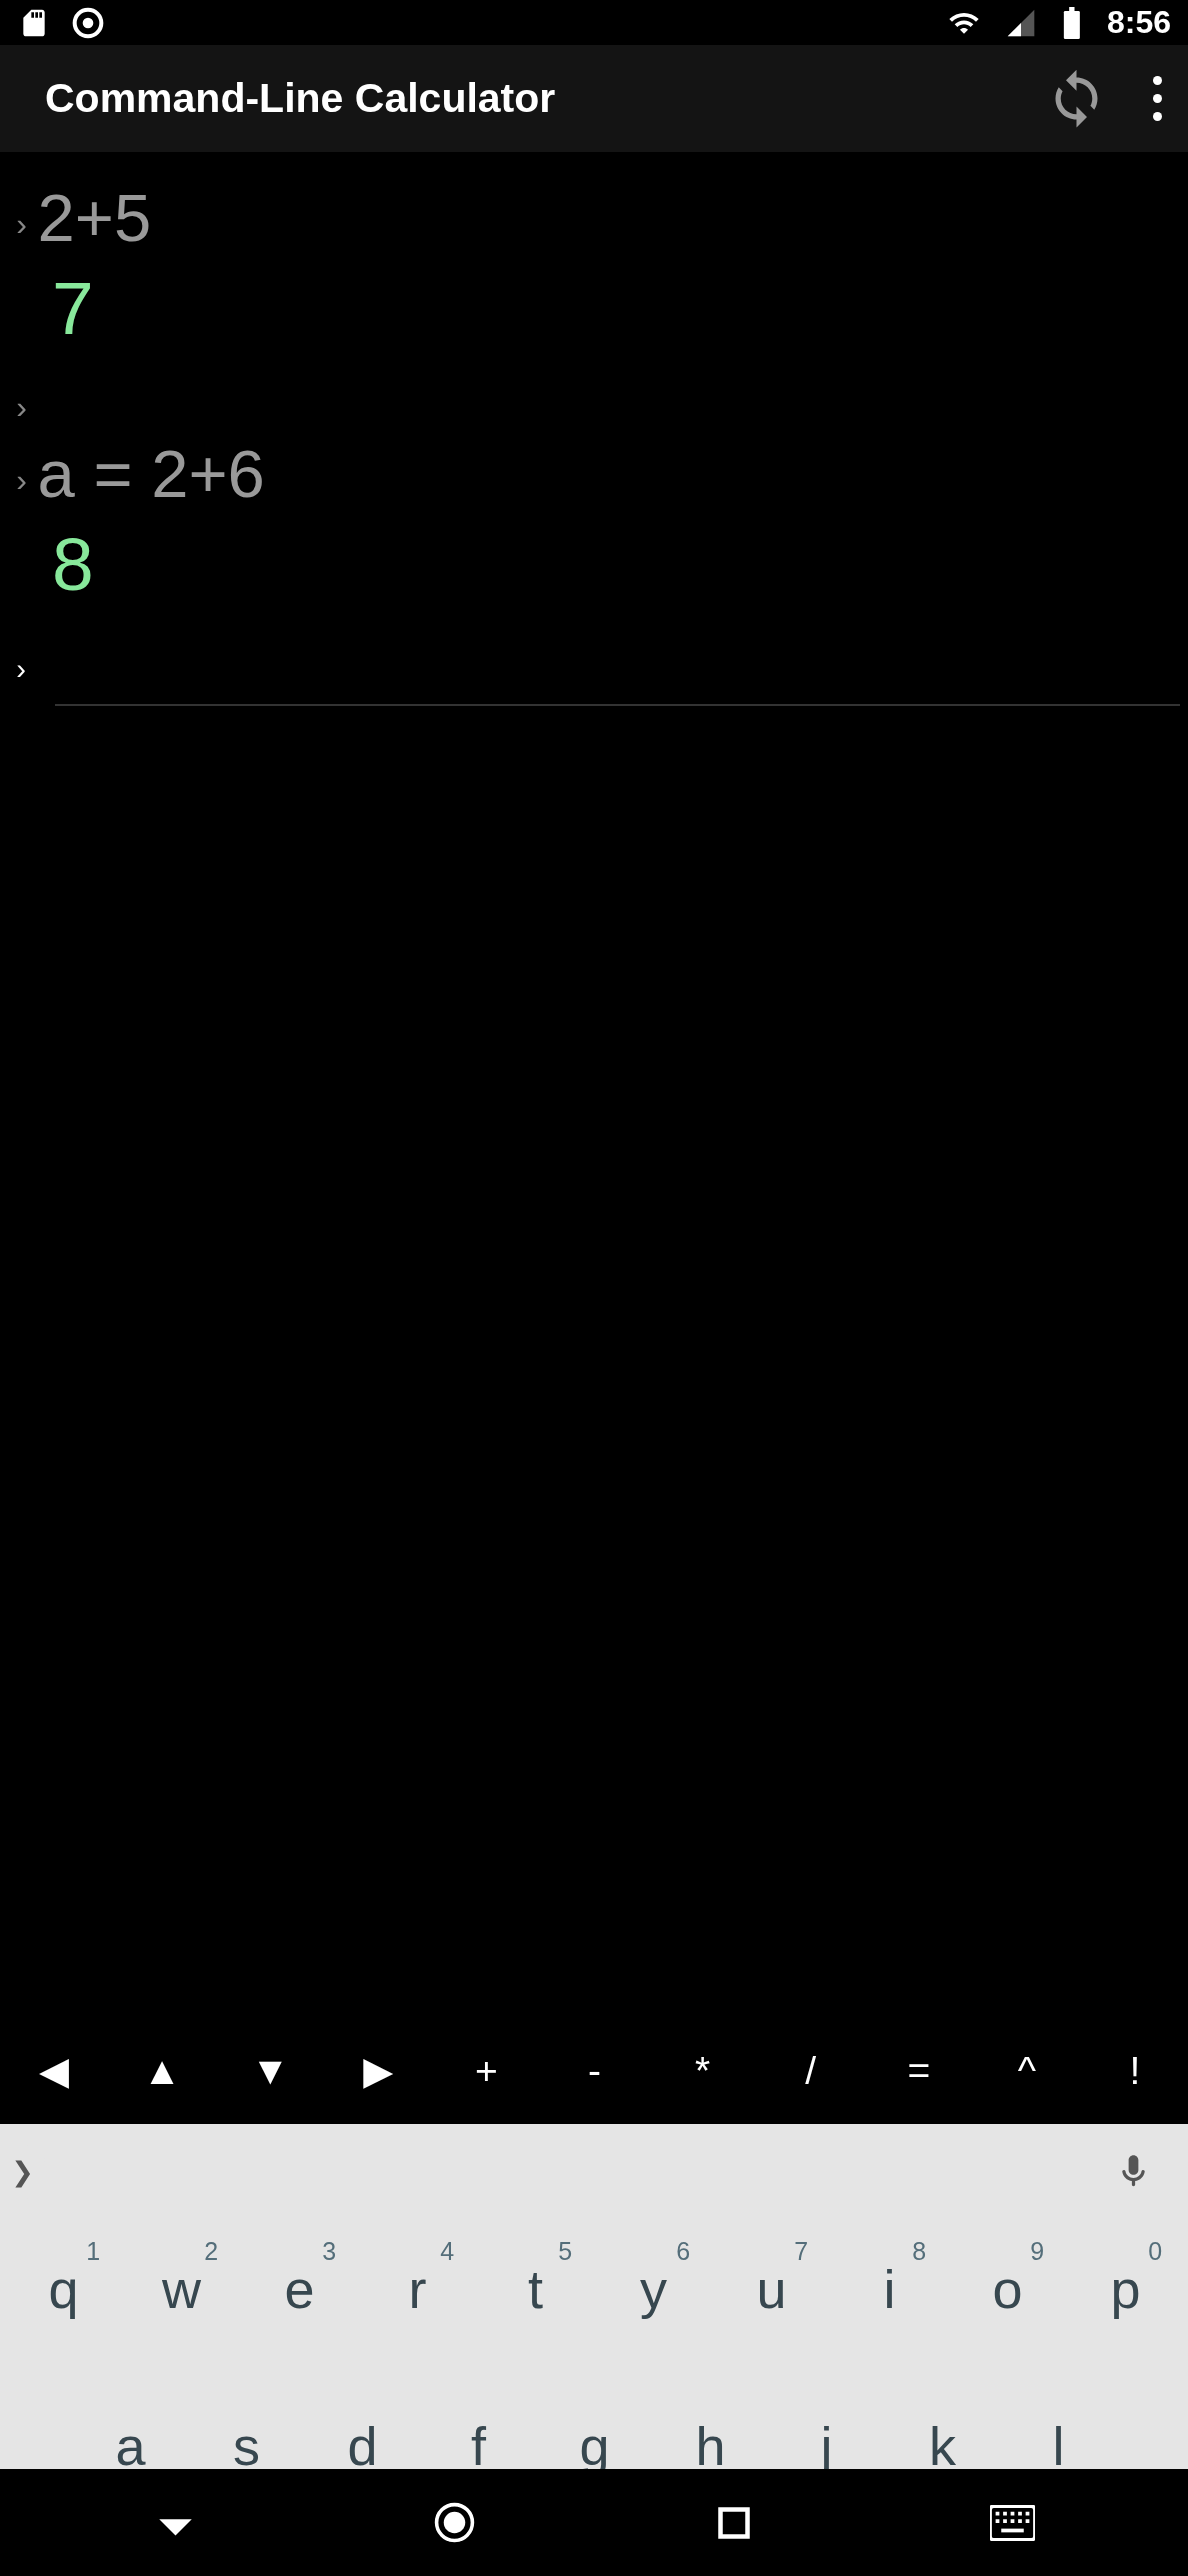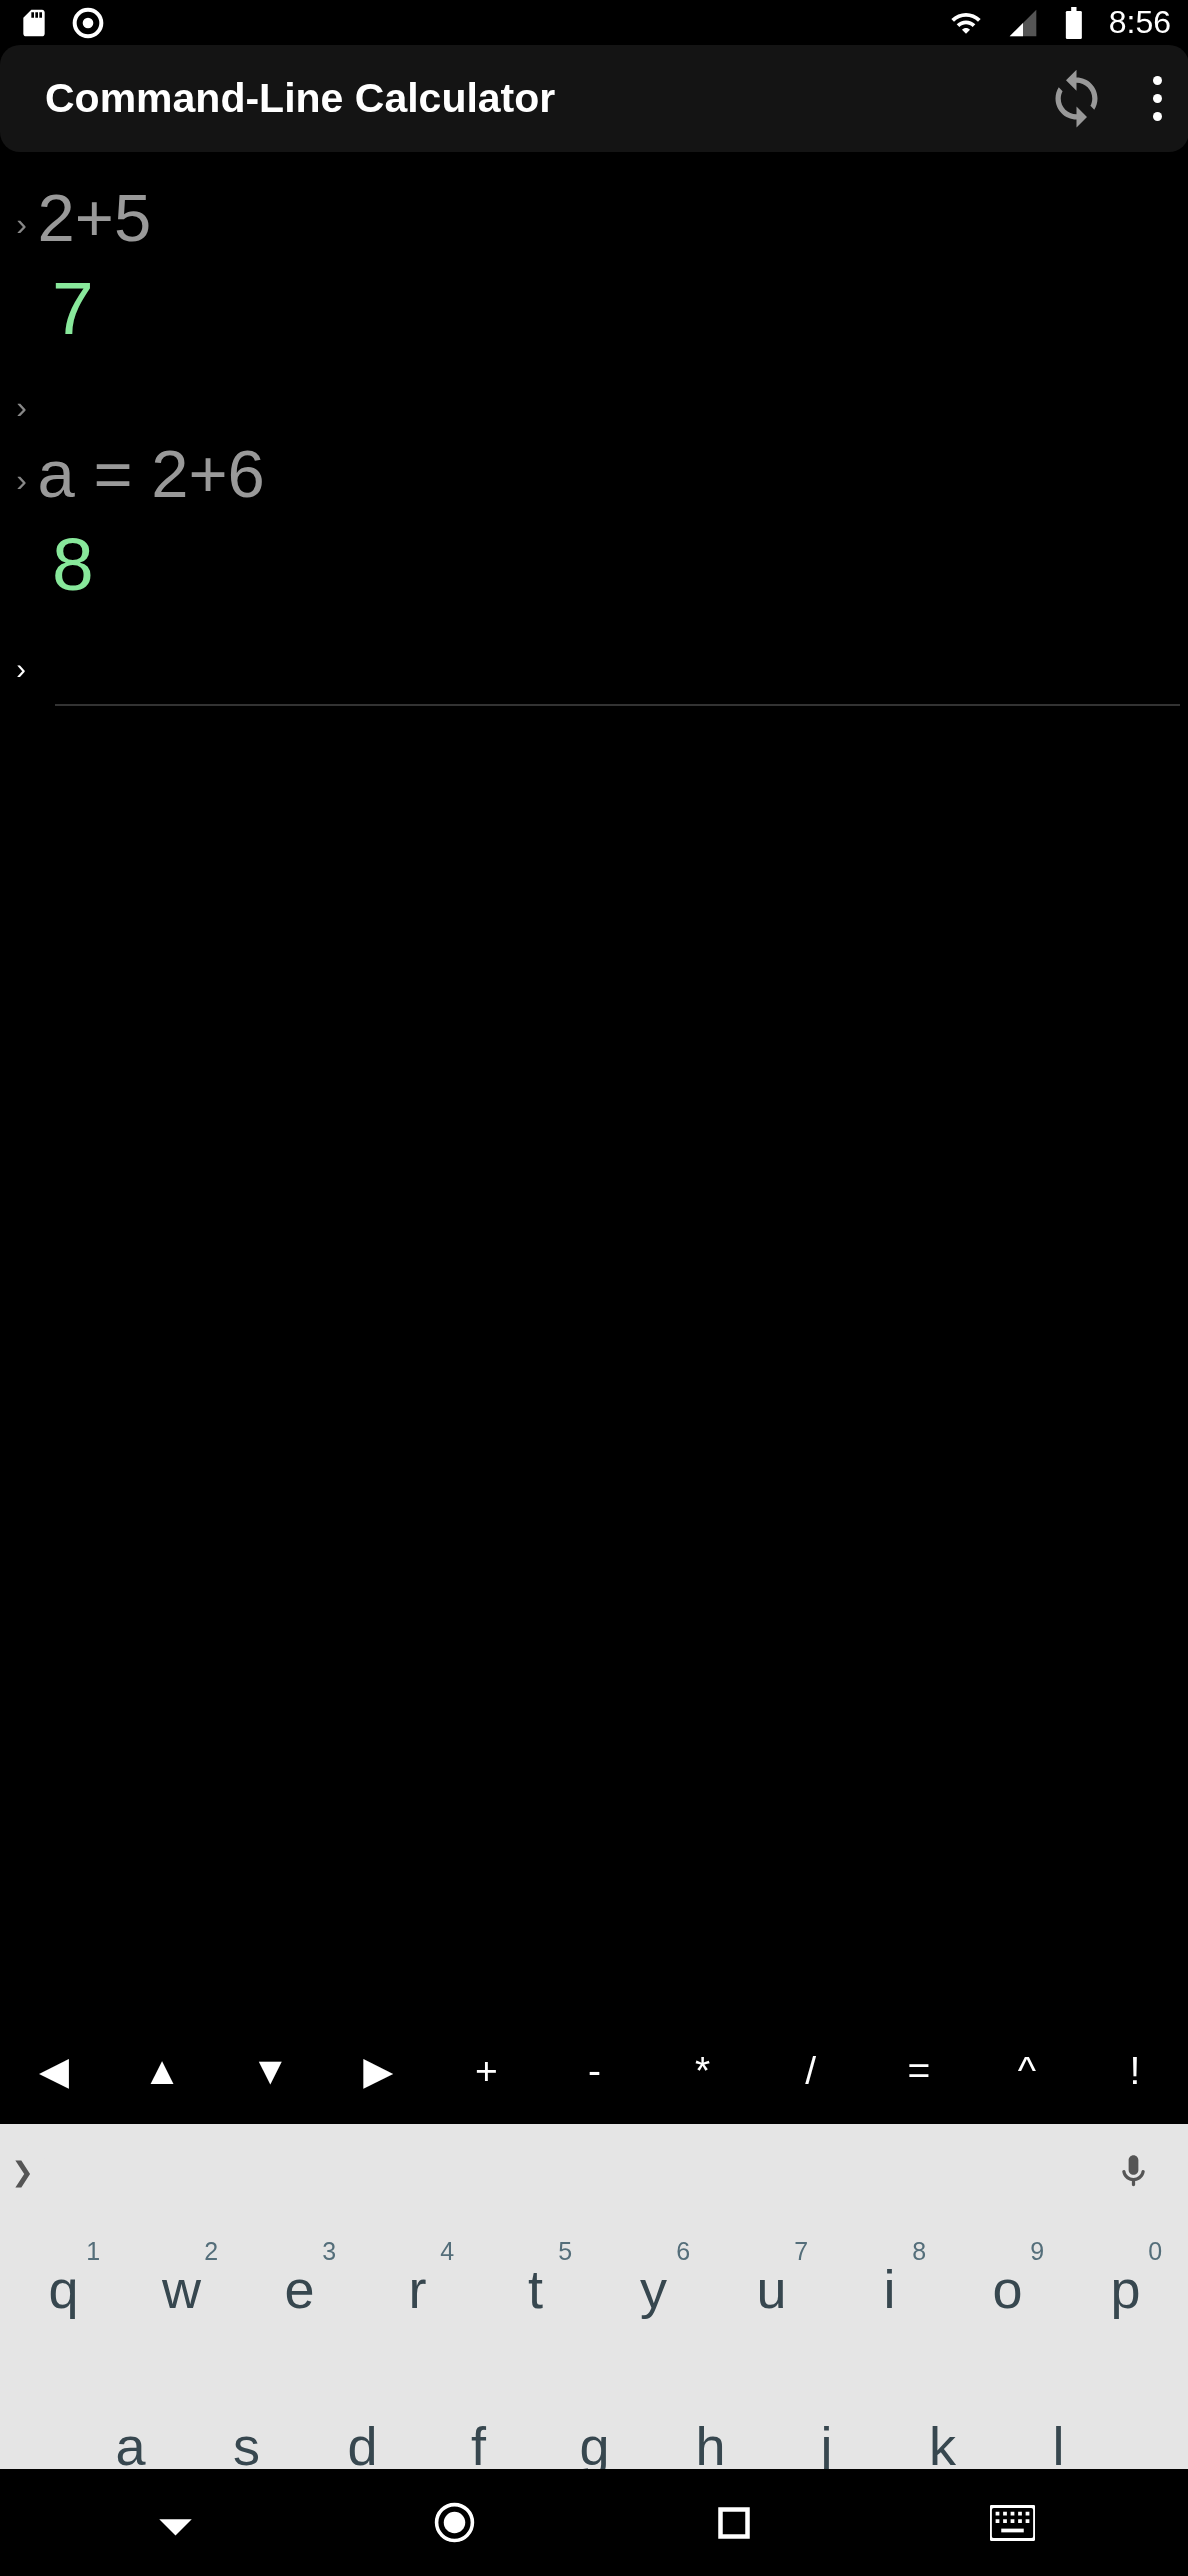--- a/index.html
+++ b/index.html
@@ -1,23 +1,23 @@
 <!DOCTYPE html>
 <html style="font-size:14.3px"><head>
   <meta charset="utf-8">
   <style>
     * { margin: 0; padding: 0; box-sizing: border-box; }
     body { width: 1189px; height: 2576px; background: #000; font-family: sans-serif; overflow: hidden; transform-origin: top left; }
     
     .status-bar { height: 45px; background: #000; display: flex; align-items: center; justify-content: space-between; padding: 0 18px; color: #fff; }
     .status-left { display: flex; gap: 22.4px; align-items: center; }
-    .status-right { display: flex; gap: 25px; align-items: center; font-size: 32px; font-weight: 400; }
+    .status-right { display: flex; gap: 25px; align-items: center; font-size: 32px; font-weight: 700; }
     .status-icon { width: 32px; height: 32px; }
     
-    .app-bar { height: 107px; background: #141414; display: flex; align-items: center; justify-content: space-between; padding: 0 27px 0 45px; border-radius: 20px; }
+    .app-bar { height: 107px; background: #141414; display: flex; align-items: center; justify-content: space-between; padding: 0 27px 0 45px; }
     .app-title { color: #fff; font-size: 41px; font-weight: 600; }
     .app-actions { display: flex; gap: 45px; align-items: center; }
     .sync-icon { color: #999; }
     .menu-dots { display: flex; flex-direction: column; gap: 9px; }
     .dot { width: 9px; height: 9px; background: #fff; border-radius: 50%; }
     
     .terminal { background: #000; padding: 27px 9px; min-height: 1342px; }
     .term-line { display: flex; align-items: flex-start; margin-bottom: 9px; padding-left: 7.2px; }
     .prompt { color: #888; font-size: 32px; margin-right: 10.7px; margin-top: 27px; }
     .expr { color: #999; font-size: 67px; font-weight: 400; }

